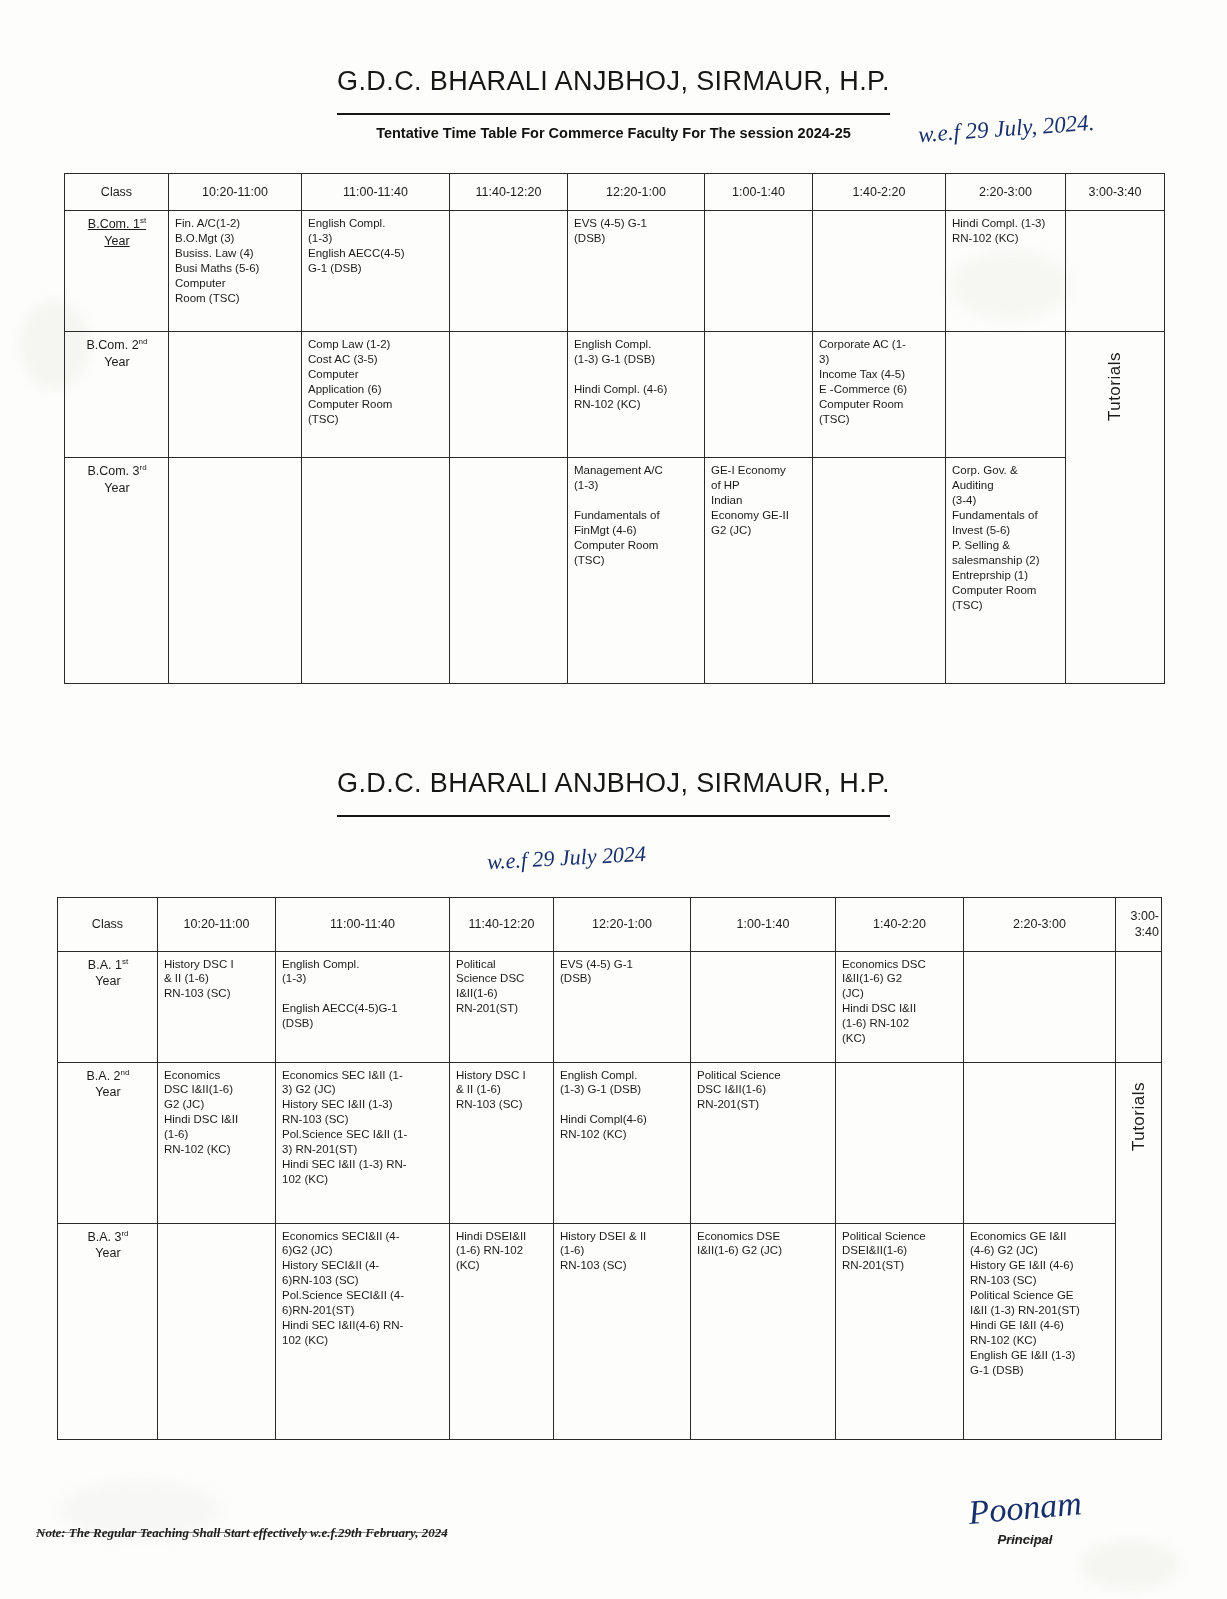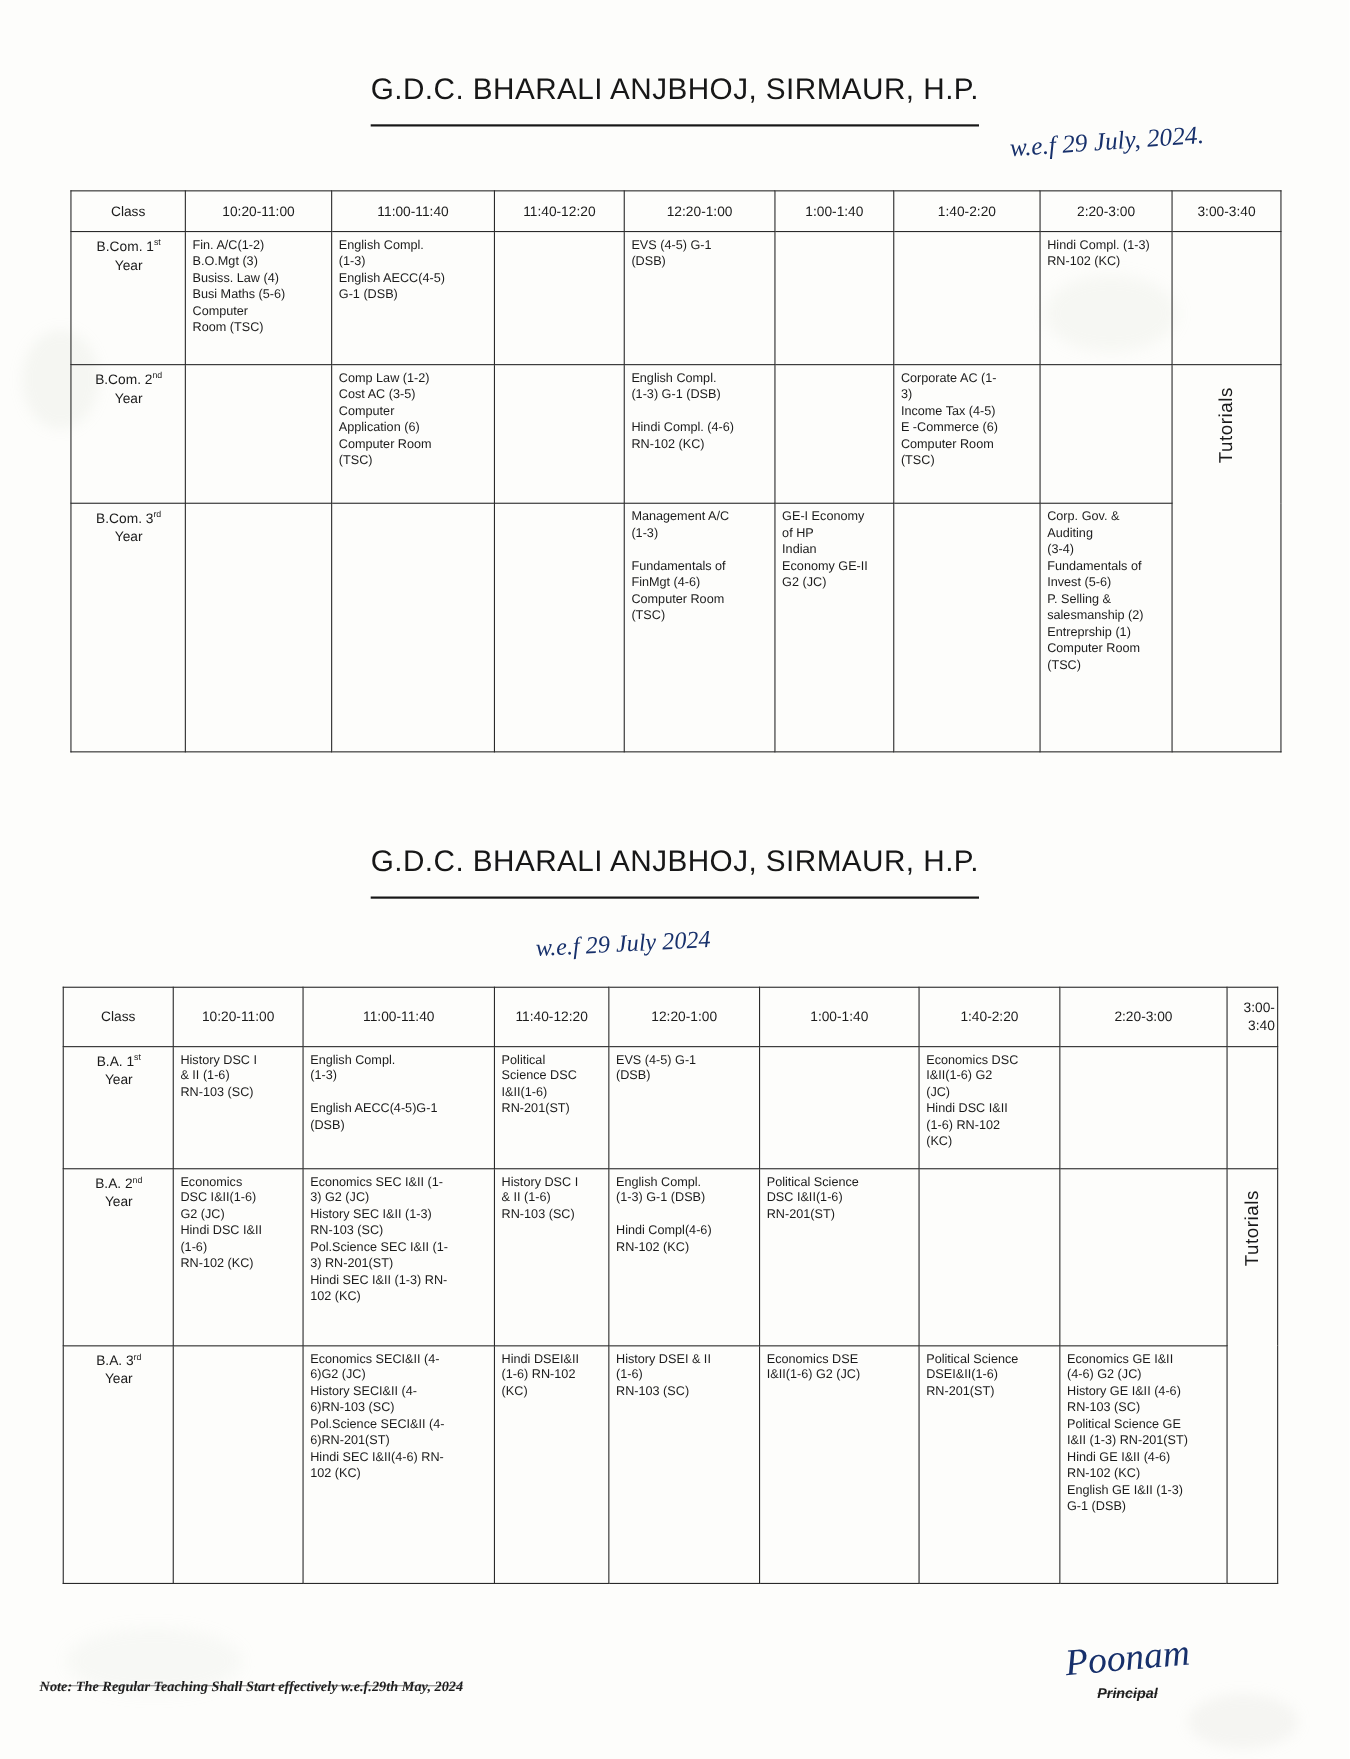--- a/index.html
+++ b/index.html
@@ -160,20 +160,23 @@
 <body>
 
 <div class="page">
   <div class="blotch b1"></div>
   <div class="blotch b2"></div>
   <div class="blotch b3"></div>
   <div class="blotch b4"></div>
 
   <div class="doc-title" style="top:66px;">
     <span>G.D.C. BHARALI ANJBHOJ, SIRMAUR, H.P.</span>
+  </div>
+  <div class="doc-sub" style="top:125px;">
+    <span>Tentative Time Table For Commerce Faculty For The session 2024-25</span>
   </div>
   <div class="hand" style="left:918px; top:116px;">w.e.f 29 July, 2024.</div>
 
   <table class="tt" id="commerce-table" style="left:64px; top:173px; width:1100px;">
     <colgroup>
       <col style="width:104px">
       <col style="width:133px">
       <col style="width:148px">
       <col style="width:118px">
       <col style="width:137px">
@@ -190,21 +193,21 @@
         <th>11:40-12:20</th>
         <th>12:20-1:00</th>
         <th>1:00-1:40</th>
         <th>1:40-2:20</th>
         <th>2:20-3:00</th>
         <th>3:00-3:40</th>
       </tr>
     </thead>
     <tbody>
       <tr>
-        <td class="classcell" style="height:110px;">B.Com. 1<sup>st</sup><br>Year</td>
+        <td class="classcell" style="height:110px;text-decoration:underline;">B.Com. 1<sup>st</sup><br>Year</td>
         <td>Fin. A/C(1-2)
 B.O.Mgt (3)
 Busiss. Law (4)
 Busi  Maths (5-6)
 Computer
 Room (TSC)</td>
         <td>English Compl.
 (1-3)
 English AECC(4-5)
 G-1 (DSB)</td>
@@ -396,19 +399,19 @@
 Political Science GE
 I&amp;II  (1-3) RN-201(ST)
 Hindi GE I&amp;II  (4-6)
 RN-102 (KC)
 English GE I&amp;II (1-3)
 G-1 (DSB)</td>
       </tr>
     </tbody>
   </table>
 
-  <div class="note">Note: The Regular Teaching Shall Start effectively w.e.f.29th May, 2024</div>
+  <div class="note">Note: The Regular Teaching Shall Start effectively w.e.f.29th February, 2024</div>
 
   <div class="sign-wrap">
     <span class="signature">Poonam</span>
     <span class="principal">Principal</span>
   </div>
 </div>
 
 </body></html>

